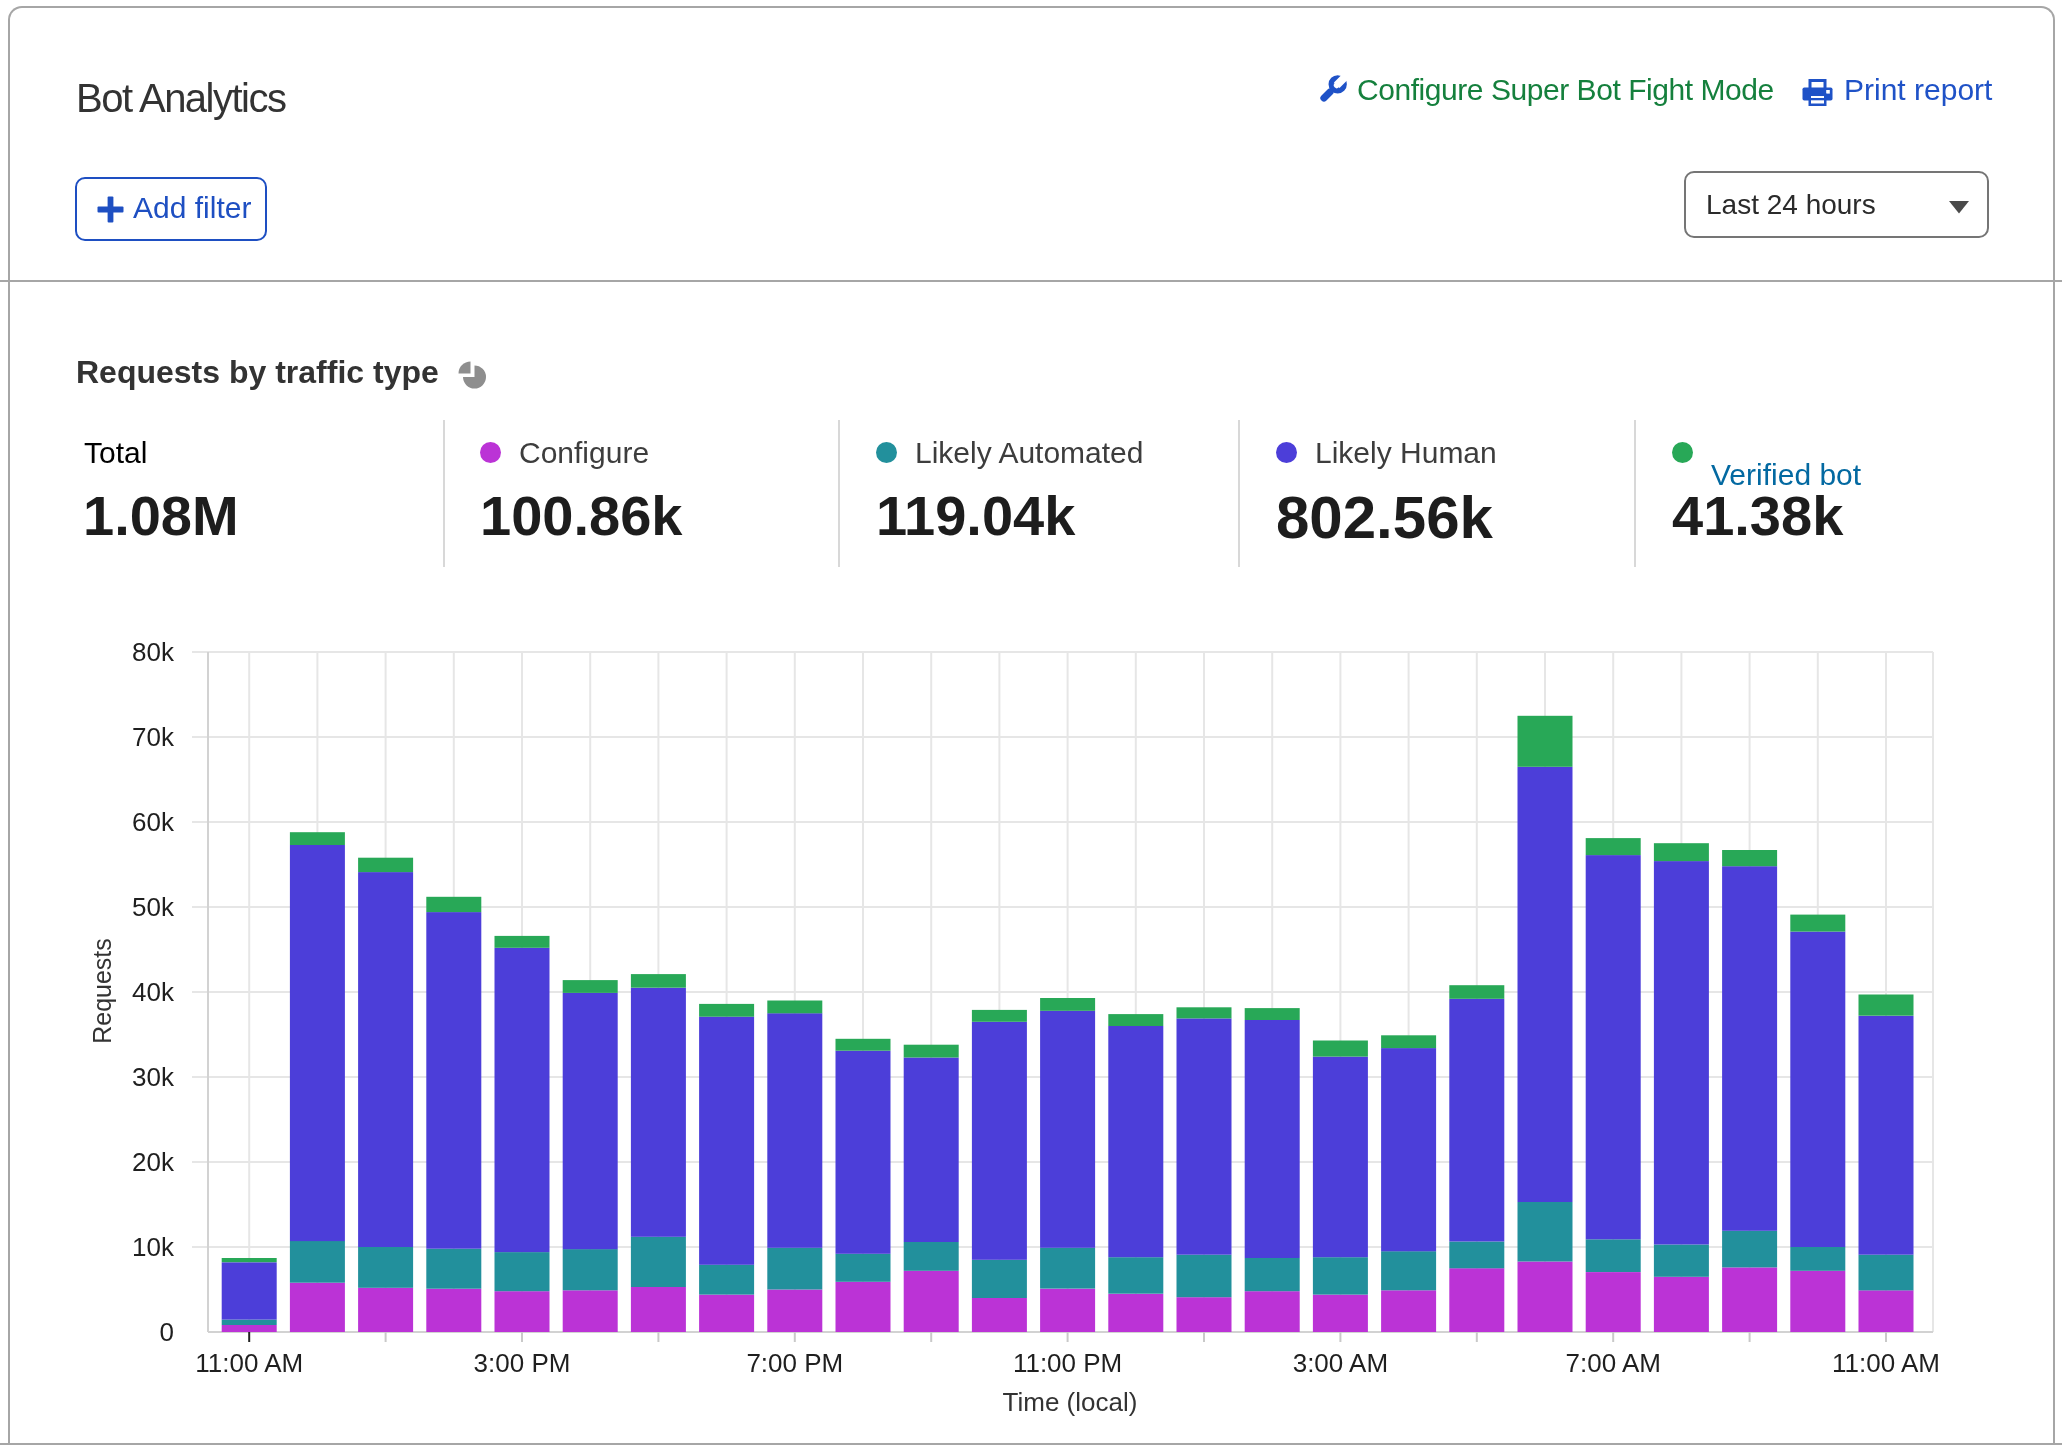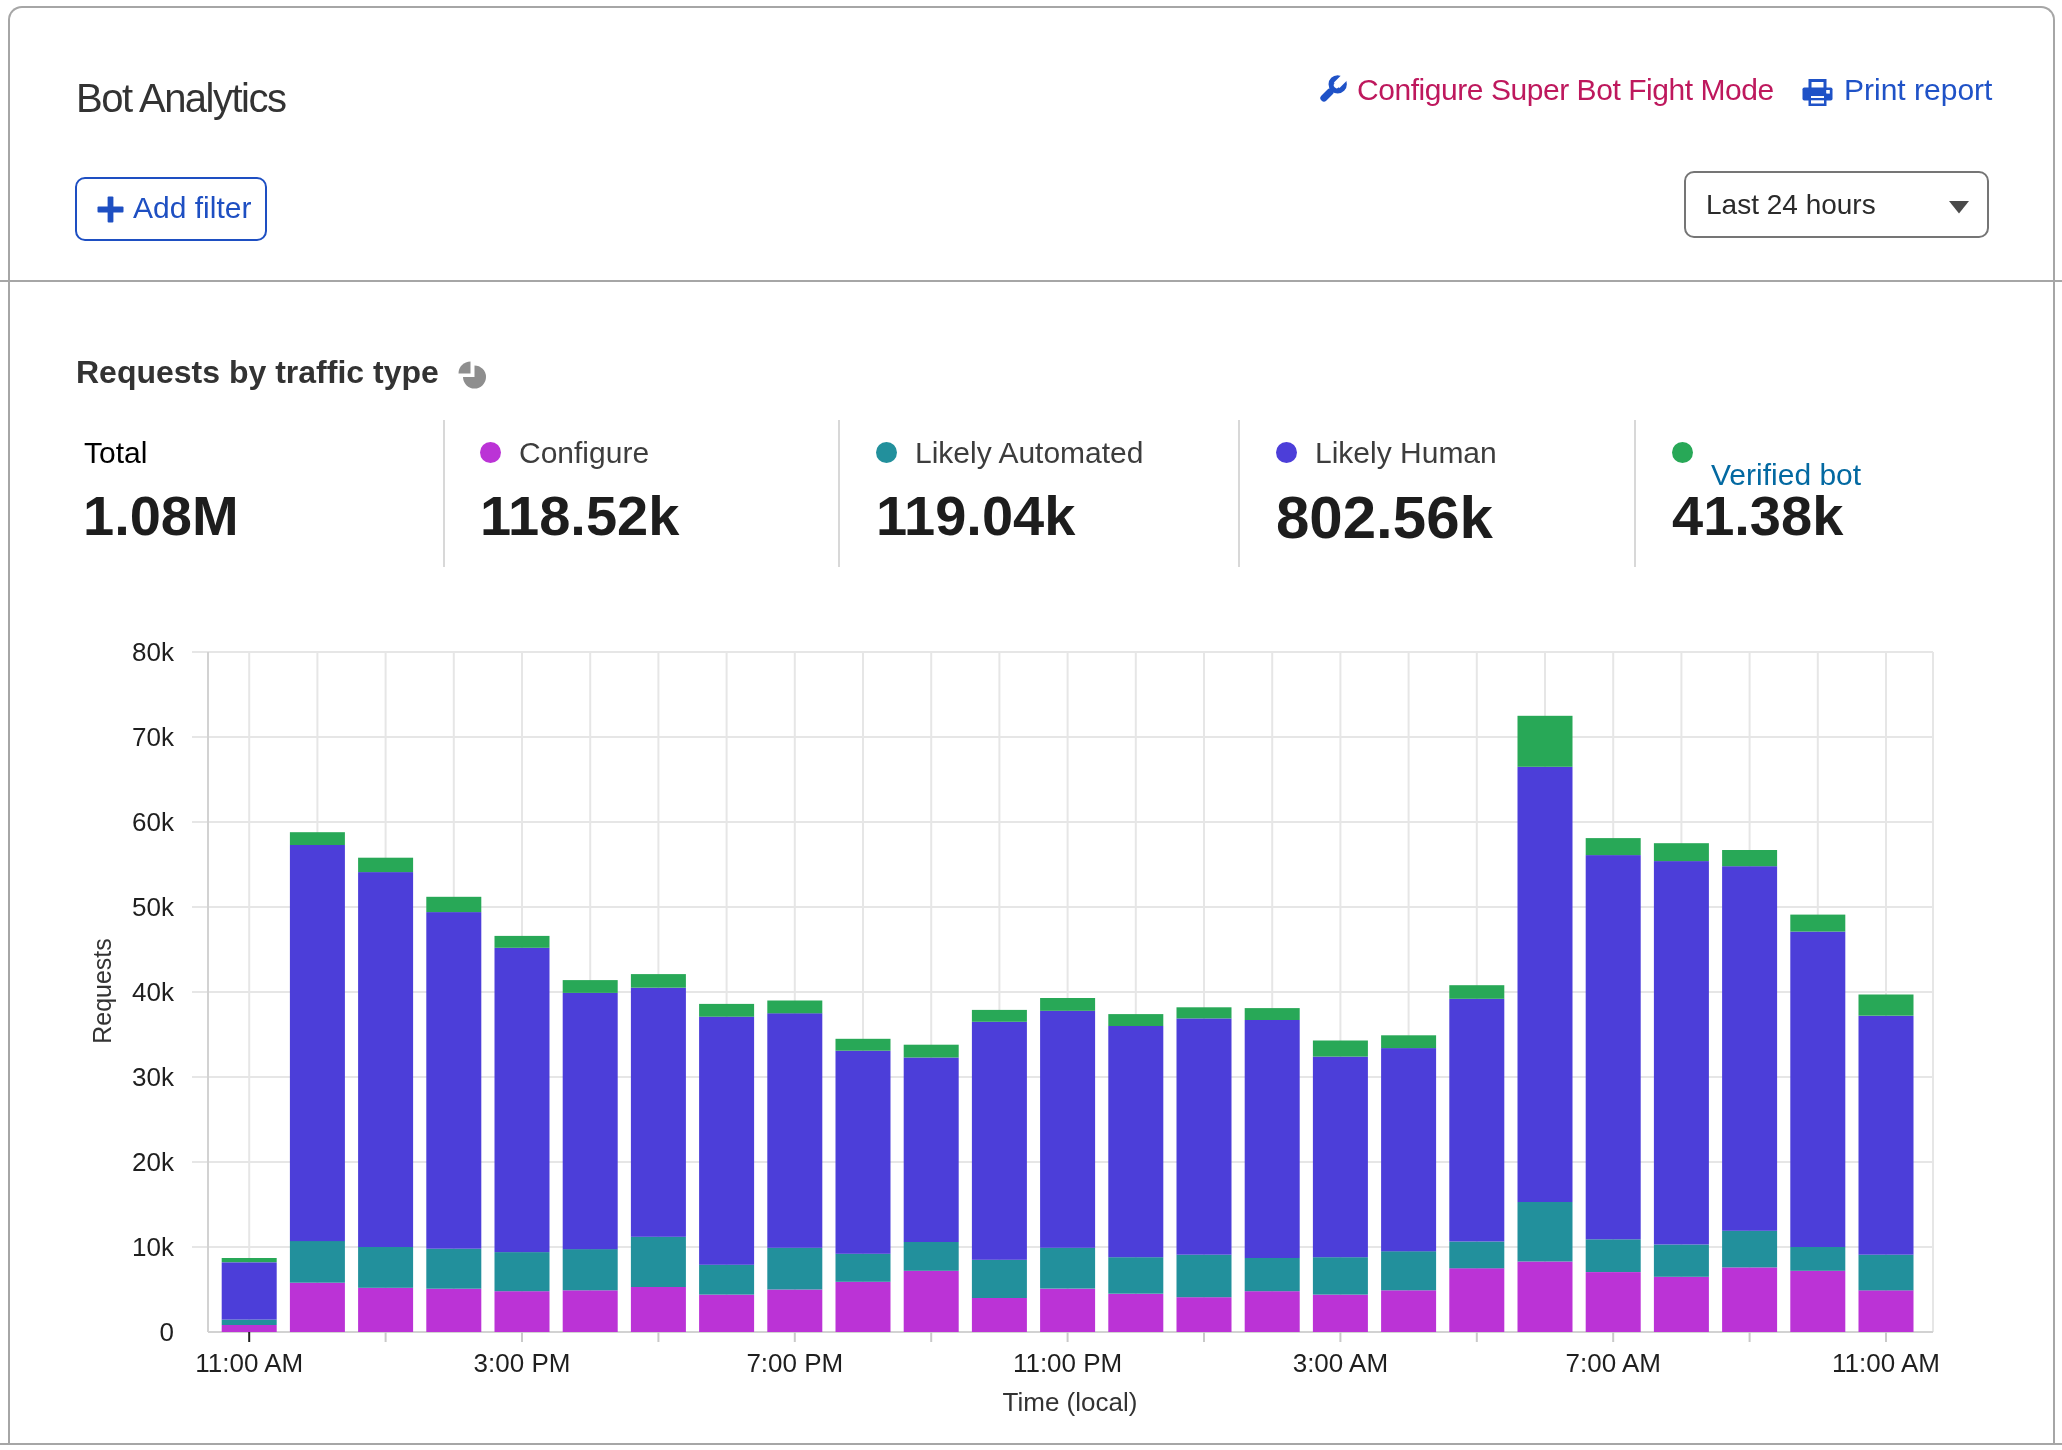--- a/index.html
+++ b/index.html
@@ -15,21 +15,21 @@
 <div class="abs" style="left:76px;top:78px;font-size:40px;line-height:1;font-weight:400;letter-spacing:-1.5px;color:#333">Bot Analytics</div>
 
 <svg class="abs" style="left:1316px;top:71px" width="33" height="37" viewBox="0 0 36 40">
 <g transform="rotate(45 18 20)">
 <circle cx="18" cy="12" r="10" fill="#1f52c7"></circle>
 <rect x="14.2" y="20" width="7.6" height="17" rx="3.5" fill="#1f52c7"></rect>
 <rect x="13.7" y="0" width="8.6" height="13.5" fill="#fff"></rect>
 <circle cx="18" cy="13.5" r="3.2" fill="#fff"></circle>
 </g>
 </svg>
-<div class="abs" style="left:1357px;top:75px;font-size:30px;line-height:1;letter-spacing:-0.45px;color:#be185d">Configure Super Bot Fight Mode</div>
+<div class="abs" style="left:1357px;top:75px;font-size:30px;line-height:1;letter-spacing:-0.45px;color:#15803d">Configure Super Bot Fight Mode</div>
 <svg class="abs" style="left:1802px;top:79px" width="31" height="27" viewBox="0 0 31 27">
 <path d="M6.5 0 H24.5 V11 H21.5 V3 H9.5 V11 H6.5 Z" fill="#1f52c7"></path>
 <rect x="0.5" y="8.5" width="30" height="13" rx="1.8" fill="#1f52c7"></rect>
 <rect x="24.2" y="11" width="3.6" height="3.6" fill="#fff"></rect>
 <path d="M6.5 14.5 H24.5 V27 H6.5 Z" fill="#1f52c7"></path>
 <path d="M9 17 H22 V24.5 H9 Z" fill="#fff"></path>
 <rect x="9" y="19" width="13" height="2.3" fill="#1f52c7"></rect>
 <rect x="9" y="24.5" width="13" height="0" fill="#1f52c7"></rect>
 <rect x="6.5" y="24.5" width="18" height="0" fill="#1f52c7"></rect>
 </svg>
@@ -55,21 +55,21 @@
 </svg>
 
 <div class="abs" style="left:443px;top:420px;width:2px;height:147px;background:#d8d8d8"></div>
 <div class="abs" style="left:838px;top:420px;width:2px;height:147px;background:#d8d8d8"></div>
 <div class="abs" style="left:1238px;top:420px;width:2px;height:147px;background:#d8d8d8"></div>
 <div class="abs" style="left:1634px;top:420px;width:2px;height:147px;background:#d8d8d8"></div>
 <div class="abs" style="left:84px;top:438px;font-size:30px;line-height:1;color:#000000;white-space:nowrap">Total</div>
 <div class="abs" style="left:83px;top:488px;font-size:56px;line-height:1;font-weight:700;color:#1d1d1d;white-space:nowrap">1.08M</div>
 <div class="abs" style="left:480px;top:442px;width:21px;height:21px;border-radius:50%;background:#bb33d6"></div>
 <div class="abs" style="left:519px;top:438px;font-size:30px;line-height:1;color:#3d3d3d;white-space:nowrap">Configure</div>
-<div class="abs" style="left:480px;top:488px;font-size:56px;line-height:1;font-weight:700;color:#1d1d1d;white-space:nowrap">118.52k</div>
+<div class="abs" style="left:480px;top:488px;font-size:56px;line-height:1;font-weight:700;color:#1d1d1d;white-space:nowrap">100.86k</div>
 <div class="abs" style="left:876px;top:442px;width:21px;height:21px;border-radius:50%;background:#22909c"></div>
 <div class="abs" style="left:915px;top:438px;font-size:30px;line-height:1;color:#3d3d3d;white-space:nowrap">Likely Automated</div>
 <div class="abs" style="left:876px;top:488px;font-size:56px;line-height:1;font-weight:700;color:#1d1d1d;white-space:nowrap">119.04k</div>
 <div class="abs" style="left:1276px;top:442px;width:21px;height:21px;border-radius:50%;background:#4c3ed9"></div>
 <div class="abs" style="left:1315px;top:438px;font-size:30px;line-height:1;color:#3d3d3d;white-space:nowrap">Likely Human</div>
 <div class="abs" style="left:1276px;top:488px;font-size:60px;line-height:1;font-weight:700;color:#1d1d1d;white-space:nowrap">802.56k</div>
 <div class="abs" style="left:1672px;top:442px;width:21px;height:21px;border-radius:50%;background:#28a857"></div>
 <div class="abs" style="left:1711px;top:460px;font-size:30px;line-height:1;color:#0369a1;white-space:nowrap">Verified bot</div>
 <div class="abs" style="left:1672px;top:488px;font-size:56px;line-height:1;font-weight:700;color:#1d1d1d;white-space:nowrap">41.38k</div>
 

